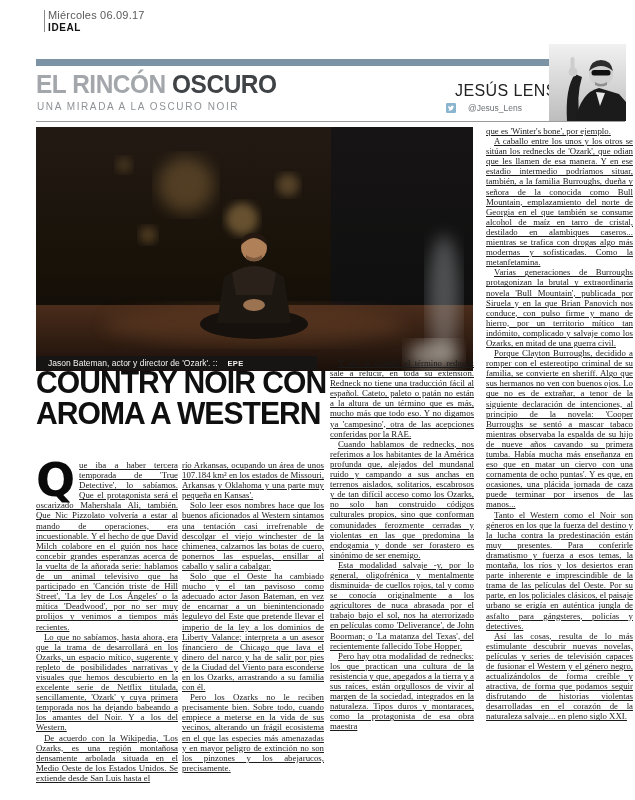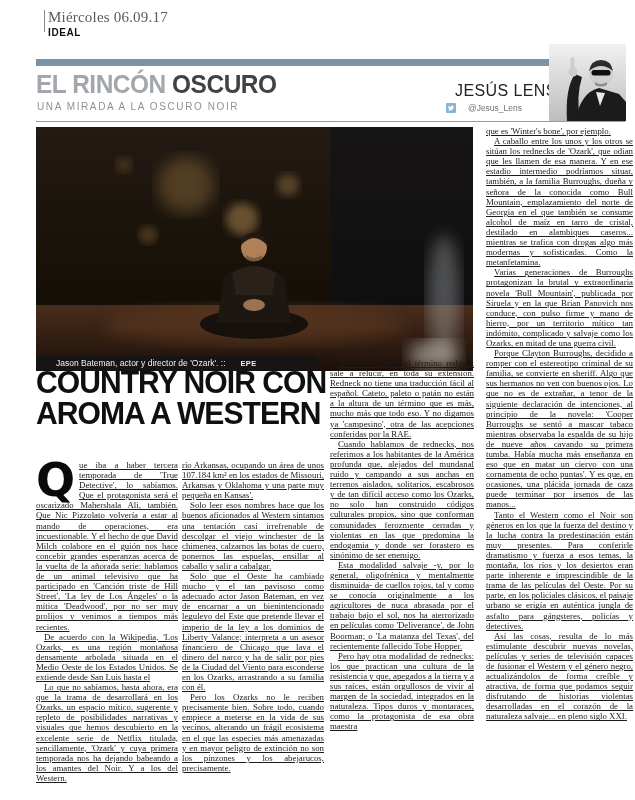--- a/index.html
+++ b/index.html
@@ -2,21 +2,21 @@
 <html><head>
 <meta charset="utf-8">
 <style>
   html,body{margin:0;padding:0;background:#ffffff;}
   #page{position:relative;width:635px;height:800px;background:#ffffff;overflow:hidden;
         font-family:"Liberation Serif", serif;color:#1c1c1c;}
 
   
   .mast{position:absolute;left:48px;top:9px;}
   .mast-rule{position:absolute;left:44px;top:10px;width:1px;height:22px;background:#8a8a8a;}
-  .mast-date{font-family:Liberation Serif, serif;font-size:15px;color:#5a5a5a;letter-spacing:.2px;}
+  .mast-date{font-family:Liberation Sans, sans-serif;font-size:11px;color:#5a5a5a;letter-spacing:.2px;}
   .mast-paper{font-family:"Liberation Sans",sans-serif;font-size:10px;font-weight:bold;color:#111;letter-spacing:.6px;margin-top:1px;}
 
   
   .bar{position:absolute;left:36px;top:59px;width:589px;height:7px;background:#7b93a4;}
   .sec-title{position:absolute;left:36px;top:69px;font-family:"Liberation Sans",sans-serif;
              font-size:26px;letter-spacing:-0.5px;transform:scaleX(.94);transform-origin:left;}
   .sec-title .lt{color:#a3a7ab;font-weight:bold;}
   .sec-title .bd{color:#3f4346;font-weight:bold;}
   .sec-sub{position:absolute;left:37px;top:101px;font-family:"Liberation Sans",sans-serif;
            font-size:10px;color:#8e9296;letter-spacing:1.6px;}
@@ -24,22 +24,22 @@
                font-size:16px;font-weight:normal;color:#222;letter-spacing:.4px;}
   .tw-row{position:absolute;left:446px;top:103px;display:flex;align-items:center;gap:12px;}
   .tw-handle{font-family:"Liberation Sans",sans-serif;font-size:8.5px;color:#6d7periph2px;color:#6d7276;}
   .hairline{position:absolute;left:36px;top:121px;width:589px;height:1px;background:#9b9b9b;}
   .colphoto{position:absolute;left:549px;top:44px;width:77px;height:77px;}
 
   
   .photo{position:absolute;left:36px;top:127px;width:437px;height:244px;overflow:hidden;}
   .caption{position:absolute;left:36px;top:356px;width:281px;height:14px;background:rgba(22,22,22,.88);
            color:#f2f2f2;font-family:"Liberation Sans",sans-serif;font-size:8.5px;
-           display:flex;align-items:center;padding-left:20px;box-sizing:border-box;white-space:nowrap;gap:12px;}
-  .caption b{font-size:7.5px;margin-left:3px;letter-spacing:.3px;}
+           display:flex;align-items:center;padding-left:12px;box-sizing:border-box;white-space:nowrap;}
+  .caption b{font-size:7.5px;margin-left:10px;letter-spacing:.3px;}
 
   
   .headline{position:absolute;left:36px;top:367px;width:300px;
             font-family:"Liberation Sans",sans-serif;font-weight:bold;font-size:31px;
             line-height:31px;color:#0f0f0f;letter-spacing:-1px;transform:scaleX(.97);transform-origin:left top;}
 
   
   .col{position:absolute;overflow:hidden;font-size:8.8px;line-height:10.1px;text-align:justify;}
   .col p{margin:0;text-decoration:underline;}
   .col p.ind{text-indent:8px;}
@@ -144,22 +144,22 @@
     <b>EPE</b>
   </div>
 
   <div class="headline">
     <div>COUNTRY NOIR CON</div>
     <div>AROMA A WESTERN</div>
   </div>
 
   <div class="col" id="col1">
     <p><span class="dropcap">Q</span><span>ue iba a haber tercera temporada de 'True Detective', lo sabíamos. Que el protagonista será el oscarizado Mahershala Ali, también. Que Nic Pizzolato volvería a estar al mando de operaciones, era incuestionable. Y el hecho de que David Milch colabore en el guión nos hace concebir grandes esperanzas acerca de la vuelta de la añorada serie: hablamos de un animal televisivo que ha participado en 'Canción triste de Hill Street', 'La ley de Los Ángeles' o la mítica 'Deadwood', por no ser muy prolijos y venimos a tiempos más recientes.</span></p>
+    <p class="ind">Lo que no sabíamos, hasta ahora, era que la trama de desarrollará en los Ozarks, un espacio mítico, sugerente y repleto de posibilidades narrativas y visuales que hemos descubierto en la excelente serie de Netflix titulada, sencillamente, 'Ozark' y cuya primera temporada nos ha dejando babeando a los amantes del Noir. Y a los del Western.</p>
     <p class="ind">De acuerdo con la Wikipedia, 'Los Ozarks, es una región montañosa densamente arbolada situada en el Medio Oeste de los Estados Unidos. Se extiende desde San Luis hasta el</p>
-    <p class="ind">Lo que no sabíamos, hasta ahora, era que la trama de desarrollará en los Ozarks, un espacio mítico, sugerente y repleto de posibilidades narrativas y visuales que hemos descubierto en la excelente serie de Netflix titulada, sencillamente, 'Ozark' y cuya primera temporada nos ha dejando babeando a los amantes del Noir. Y a los del Western.</p>
   </div>
 
   <div class="col" id="col2">
     <p>río Arkansas, ocupando un área de unos 107.184 km² en los estados de Missouri, Arkansas y Oklahoma y una parte muy pequeña en Kansas'.</p>
     <p class="ind">Solo leer esos nombres hace que los buenos aficionados al Western sintamos una tentación casi irrefrenable de descolgar el viejo winchester de la chimenea, calzarnos las botas de cuero, ponernos las espuelas, ensillar al caballo y salir a cabalgar.</p>
     <p class="ind">Solo que el Oeste ha cambiado mucho y el tan pavisoso como adecuado actor Jason Bateman, en vez de encarnar a un bienintencionado leguleyo del Este que pretende llevar el imperio de la ley a los dominios de Liberty Valance; interpreta a un asesor financiero de Chicago que lava el dinero del narco y ha de salir por pies de la Ciudad del Viento para esconderse en los Ozarks, arrastrando a su familia con él.</p>
     <p class="ind">Pero los Ozarks no le reciben precisamente bien. Sobre todo, cuando empiece a meterse en la vida de sus vecinos, alterando un frágil ecosistema en el que las especies más amenazadas y en mayor peligro de extinción no son los pinzones y los abejarucos, precisamente.</p>
   </div>
 
   <div class="col" id="col3">

